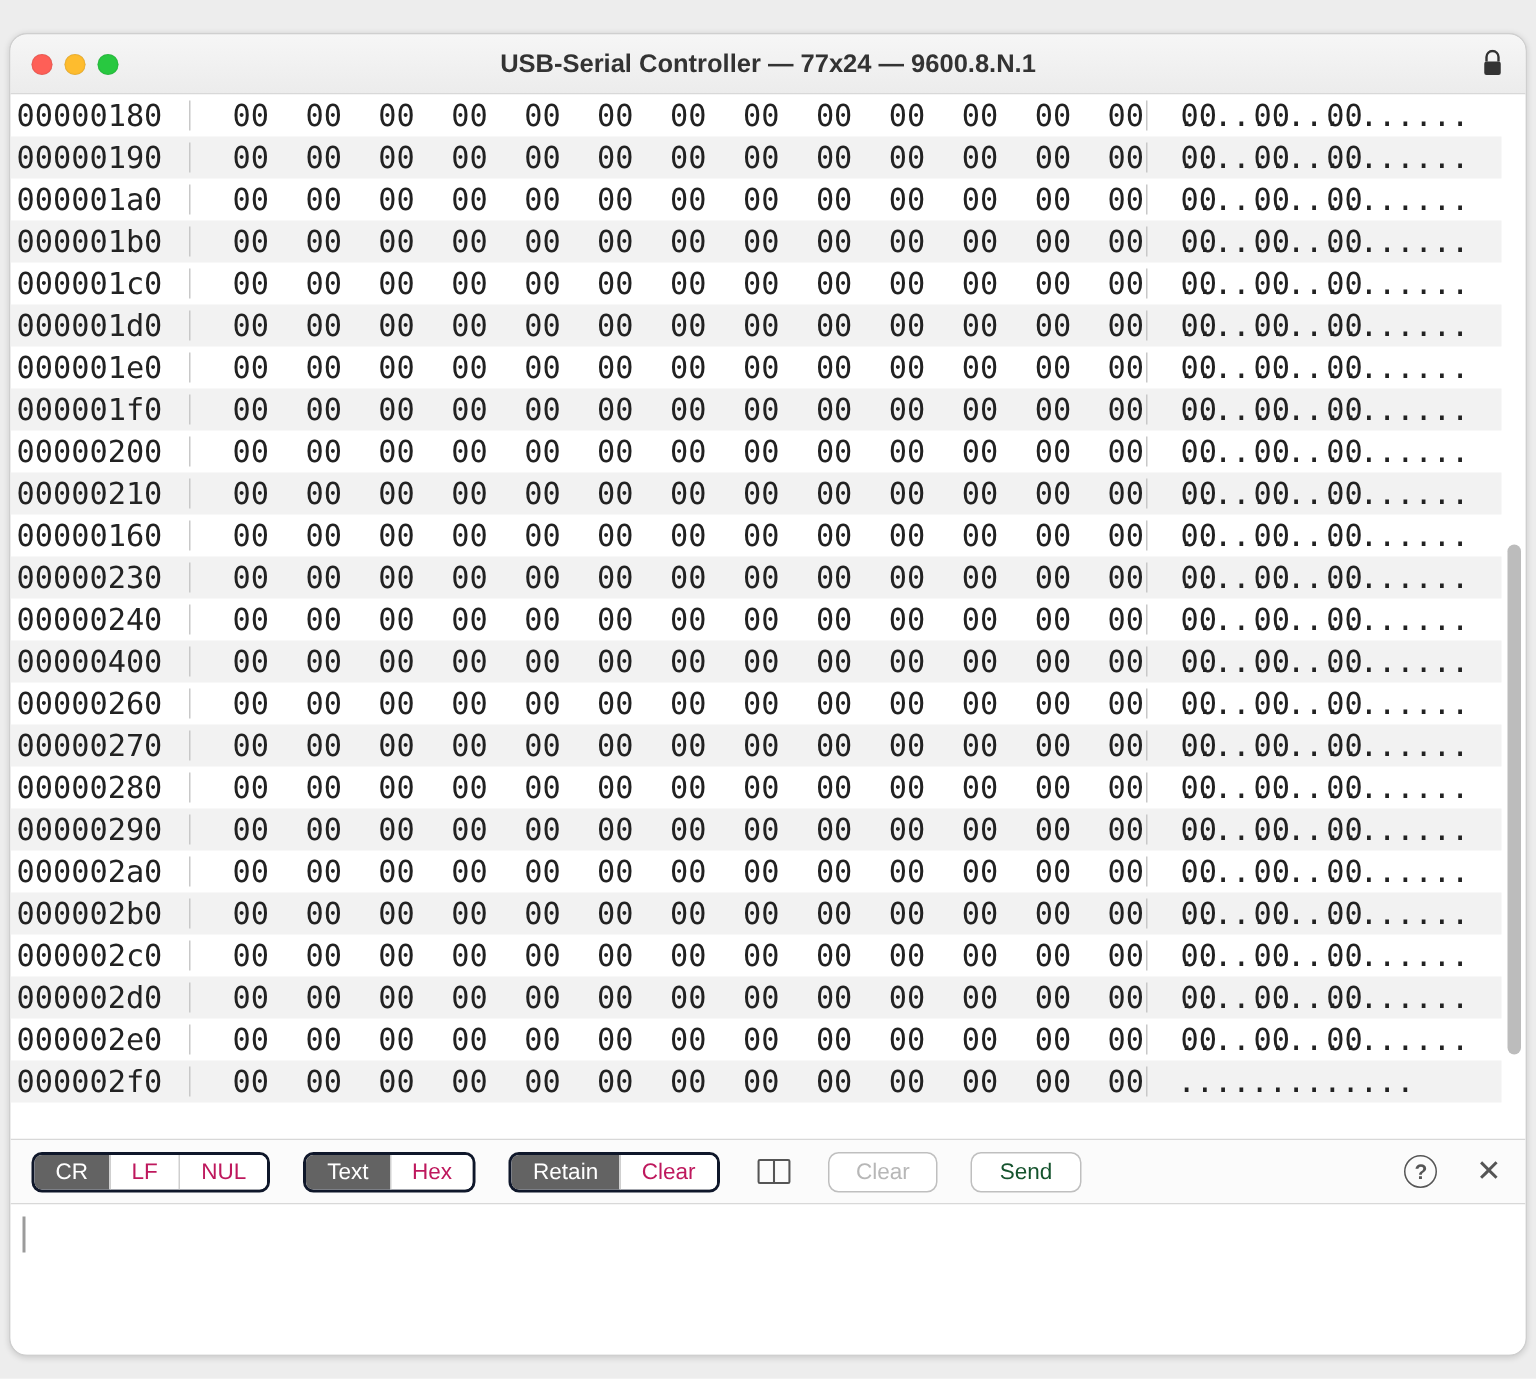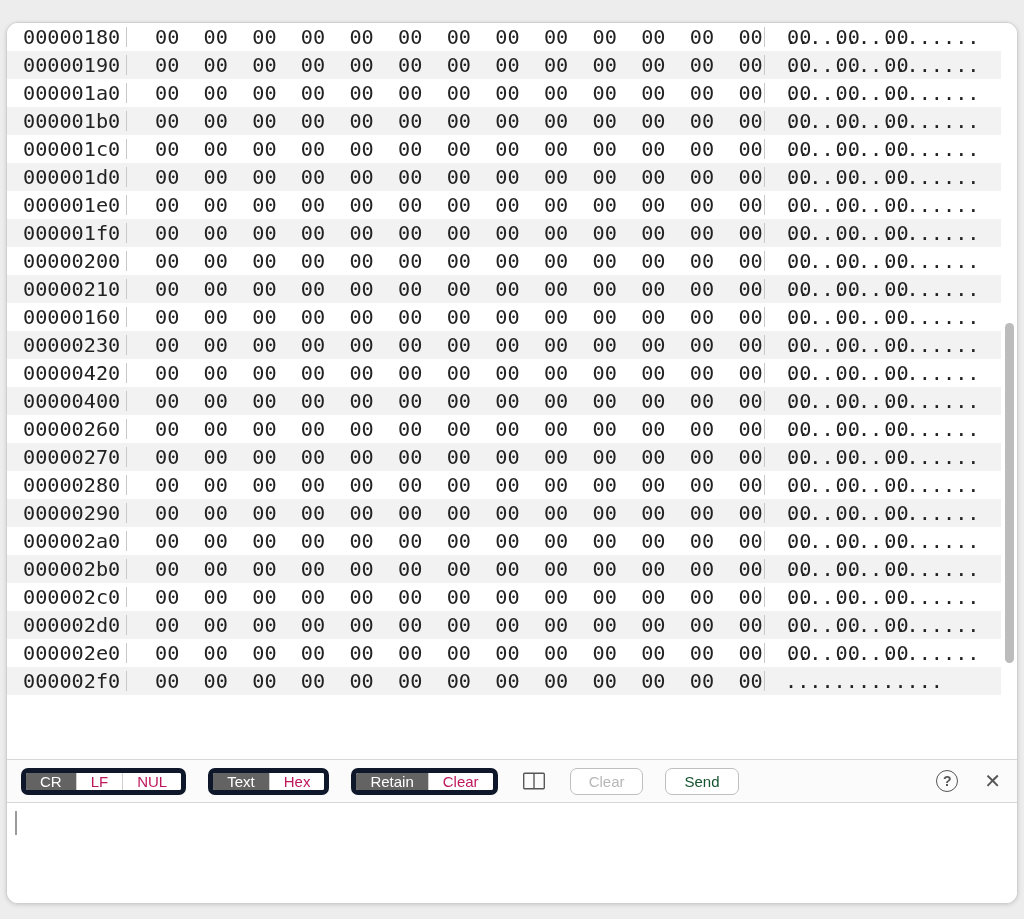--- a/index.html
+++ b/index.html
@@ -78,21 +78,21 @@
       color:#222;
     }
     .dump-row {
       display:flex;
       height:28px;
       align-items:center;
     }
     .dump-row.alt { background:#f2f2f2; }
     .col-offset {
       width:120px;
-      padding-left:16px;
+      padding-left:4px;
       border-right:1px solid #c8c8c8;
       white-space:pre;
       flex:0 0 120px;
     }
     .col-hex {
       width:638px;
       flex:0 0 638px;
       padding-left:28px;
       white-space:pre;
       border-right:1px solid #c8c8c8;
@@ -125,21 +125,21 @@
       border-bottom:1px solid #d8d8d8;
       background:#fbfbfb;
       display:flex;
       align-items:center;
       padding:0 14px;
       gap:22px;
       font-size:16px;
     }
     .seg {
       display:flex;
-      border:5px solid #0f172a;
+      border:2px solid #0f172a;
       border-radius:7px;
       overflow:hidden;
       height:27px;
     }
     .seg button {
       background:#fff;
       border:none;
       padding:0 14px;
       font-size:15px;
       height:100%;
@@ -205,20 +205,34 @@
       left:8px; top:8px;
       width:2px; height:24px;
       background:#9b9b9b;
     }
   </style>
 </head>
 <body>
 
 <div class="window">
 
+  <div class="titlebar">
+    <div class="traffic-lights">
+      <span class="tl-close"></span>
+      <span class="tl-min"></span>
+      <span class="tl-max"></span>
+    </div>
+    <div class="title">USB-Serial Controller — 77x24 — 9600.8.N.1</div>
+    <div class="lock">
+      <svg viewBox="0 0 16 20" width="16" height="20">
+        <path d="M4 8 V5 a4 4 0 0 1 8 0 V8" fill="none" stroke="#333" stroke-width="1.6"></path>
+        <rect x="2.5" y="8" width="11" height="9" rx="1.5" fill="#333"></rect>
+      </svg>
+    </div>
+  </div>
 
   <div class="dump-wrapper">
     <div class="dump" id="dump">
         <div class="dump-row">
           <span class="col-offset">00000180</span>
           <span class="col-hex">00  00  00  00  00  00  00  00  00  00  00  00  00  00  00  00</span>
           <span class="col-ascii">................</span>
         </div>
         <div class="dump-row alt">
           <span class="col-offset">00000190</span>
@@ -269,21 +283,21 @@
           <span class="col-offset">00000160</span>
           <span class="col-hex">00  00  00  00  00  00  00  00  00  00  00  00  00  00  00  00</span>
           <span class="col-ascii">................</span>
         </div>
         <div class="dump-row alt">
           <span class="col-offset">00000230</span>
           <span class="col-hex">00  00  00  00  00  00  00  00  00  00  00  00  00  00  00  00</span>
           <span class="col-ascii">................</span>
         </div>
         <div class="dump-row">
-          <span class="col-offset">00000420</span>
+          <span class="col-offset">00000240</span>
           <span class="col-hex">00  00  00  00  00  00  00  00  00  00  00  00  00  00  00  00</span>
           <span class="col-ascii">................</span>
         </div>
         <div class="dump-row alt">
           <span class="col-offset">00000400</span>
           <span class="col-hex">00  00  00  00  00  00  00  00  00  00  00  00  00  00  00  00</span>
           <span class="col-ascii">................</span>
         </div>
         <div class="dump-row">
           <span class="col-offset">00000260</span>

